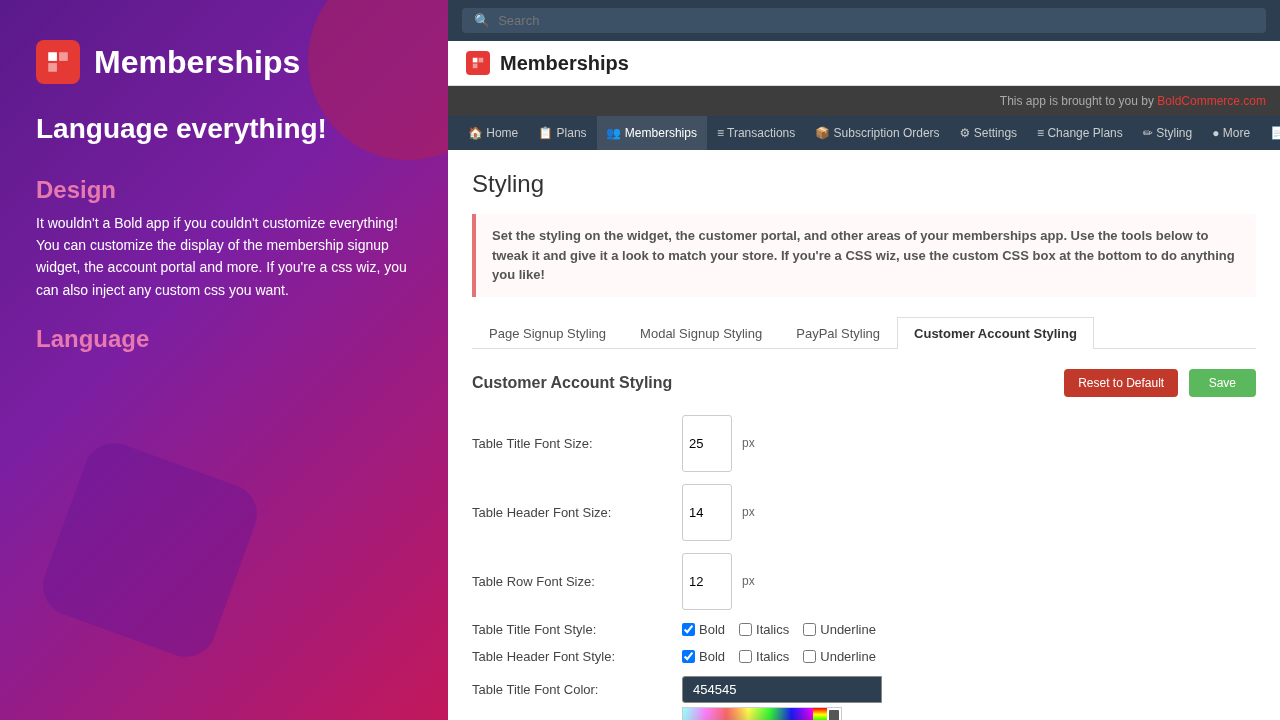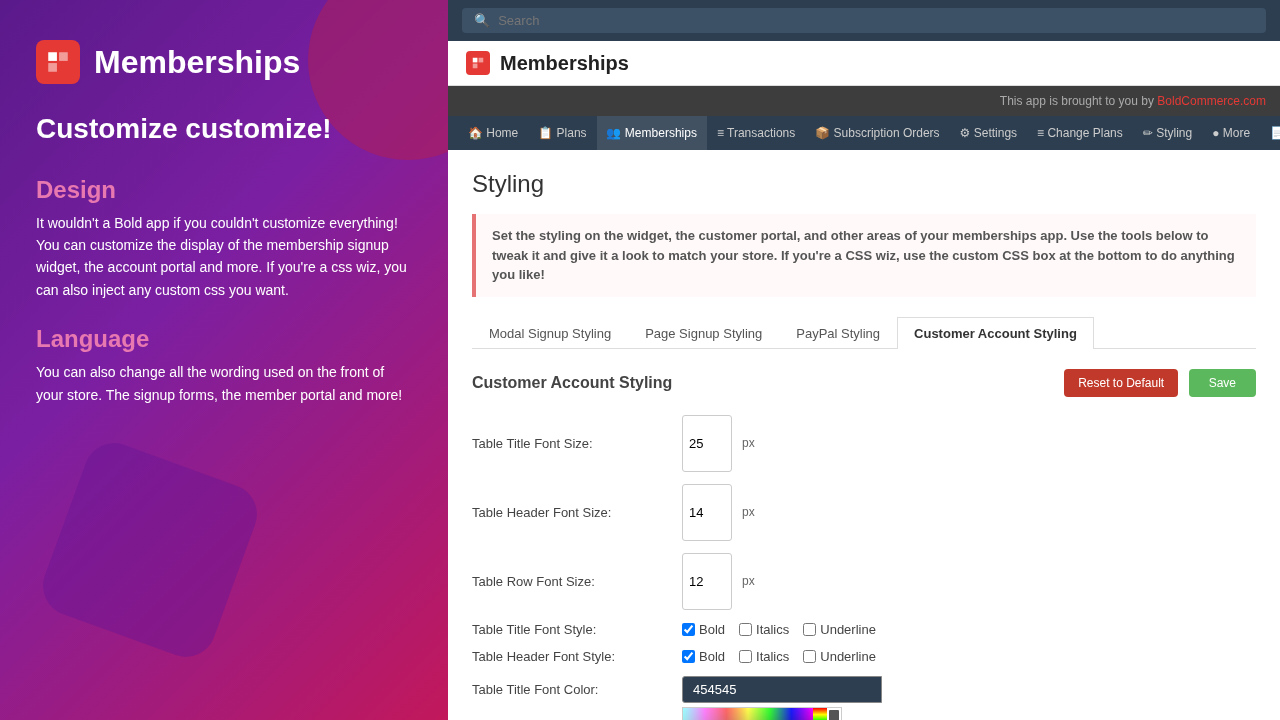--- a/index.html
+++ b/index.html
@@ -337,25 +337,24 @@
   <div class="logo-row">
     <div class="logo-icon">
       <svg viewBox="0 0 24 24">
           <rect x="3" y="3" width="8" height="8"></rect>
           <rect x="13" y="3" width="8" height="8" opacity="0.5"></rect>
           <rect x="3" y="13" width="8" height="8" opacity="0.5"></rect>
         </svg>
     </div>
     <span class="app-title">Memberships</span>
   </div>
-  <div class="tagline">Customize customize!</div>
+  <div class="tagline">Language everything!</div>
   <div class="section-title">Design</div>
   <div class="section-body">It wouldn't a Bold app if you couldn't customize everything! You can customize the display of the membership signup widget, the account portal and more. If you're a css wiz, you can also inject any custom css you want.</div>
   <div class="section-title">Language</div>
-  <div class="section-body">You can also change all the wording used on the front of your store. The signup forms, the member portal and more!</div>
 </div>
 
 <div class="right-panel">
 
   <div class="search-bar">
     <div class="search-input-wrap">
       <span class="search-icon-svg">🔍</span>
       <input class="search-input" type="text" placeholder="Search" style="">
     </div>
   </div>
@@ -389,22 +388,22 @@
   </div>
 
   <div class="main-content">
     <h1 class="page-title">Styling</h1>
 
     <div class="info-box">
       <span>Set the styling on the widget, the customer portal, and other areas of your memberships app. Use the tools below to tweak it and give it a look to match your store. If you're a CSS wiz, use the custom CSS box at the bottom to do anything you like!</span>
     </div>
 
     <div class="tabs">
+      <div class="tab">Page Signup Styling</div>
       <div class="tab">Modal Signup Styling</div>
-      <div class="tab">Page Signup Styling</div>
       <div class="tab">PayPal Styling</div>
       <div class="tab active">Customer Account Styling</div>
     </div>
 
     <div class="section-header">
       <span class="section-name">Customer Account Styling</span>
       <div>
         <button class="btn-reset">Reset to Default</button>
         <button class="btn-save">Save</button>
       </div>

